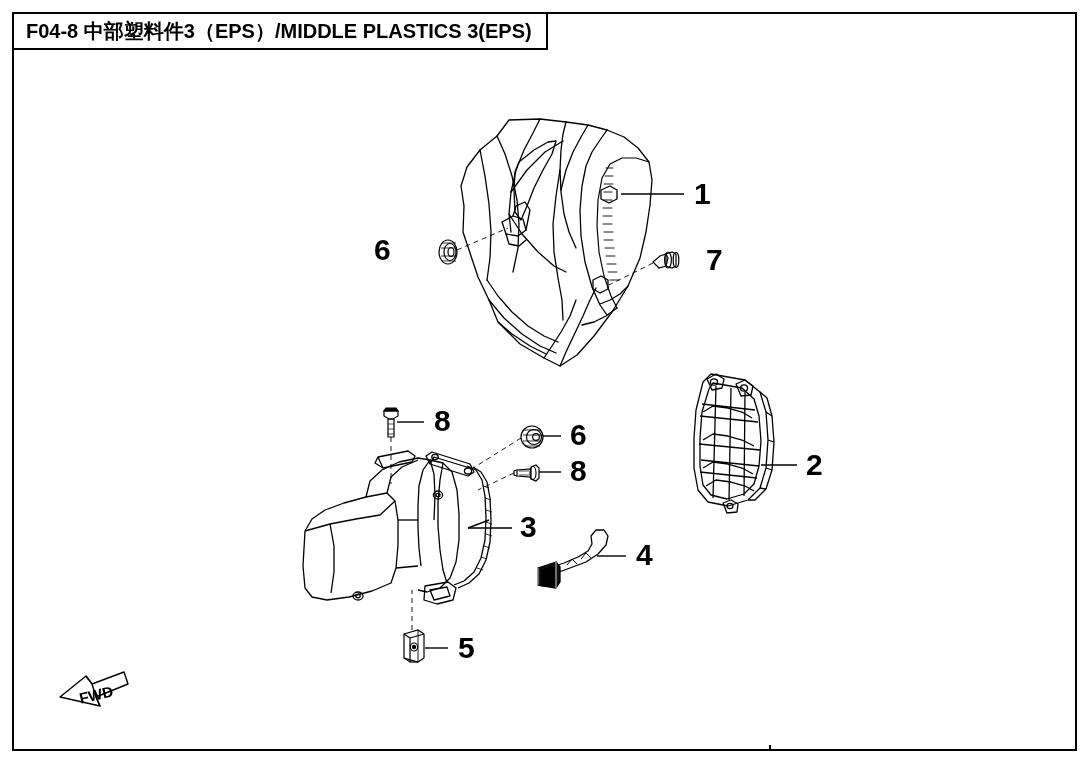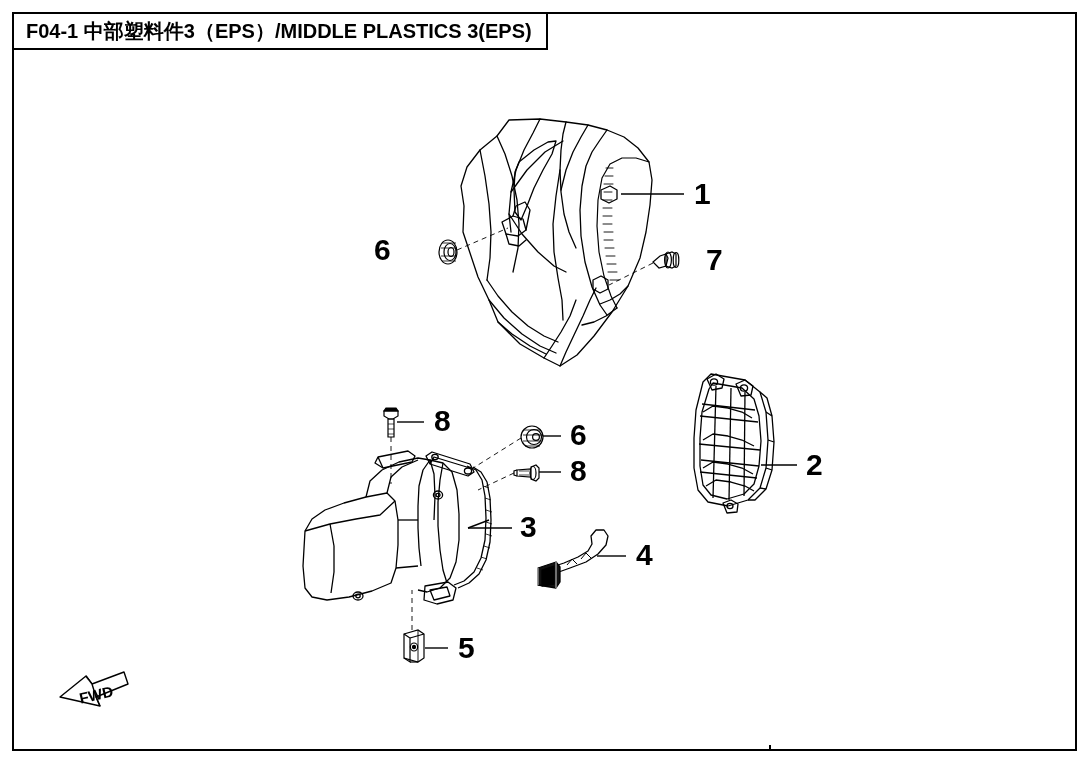--- a/index.html
+++ b/index.html
@@ -74,21 +74,21 @@
   }
 </style>
 </head>
 <body>
 
 <div id="page">
 
   <div id="page-frame"></div>
 
   <div id="title-box">
-    <span id="title-text">F04-1 中部塑料件3（EPS）/MIDDLE PLASTICS 3(EPS)</span>
+    <span id="title-text">F04-8 中部塑料件3（EPS）/MIDDLE PLASTICS 3(EPS)</span>
   </div>
 
   <svg id="diagram-svg" width="1090" height="760" viewBox="0 0 1090 760">
 
     <g fill="none" stroke="#000" stroke-width="1.3" stroke-linejoin="round" stroke-linecap="round">
 
       <path d="M509,120 L497,136 L480,150 L467,167 L461,186 L464,206 L463,232
                L470,253 L478,277 L489,300 L498,322 L520,344 L544,358 L560,366
                L577,355 L594,336 L612,312 L628,286 L640,258 L646,232 L650,205
                L652,180 L649,162 L638,148 L624,137 L607,130 L588,125 L566,122

